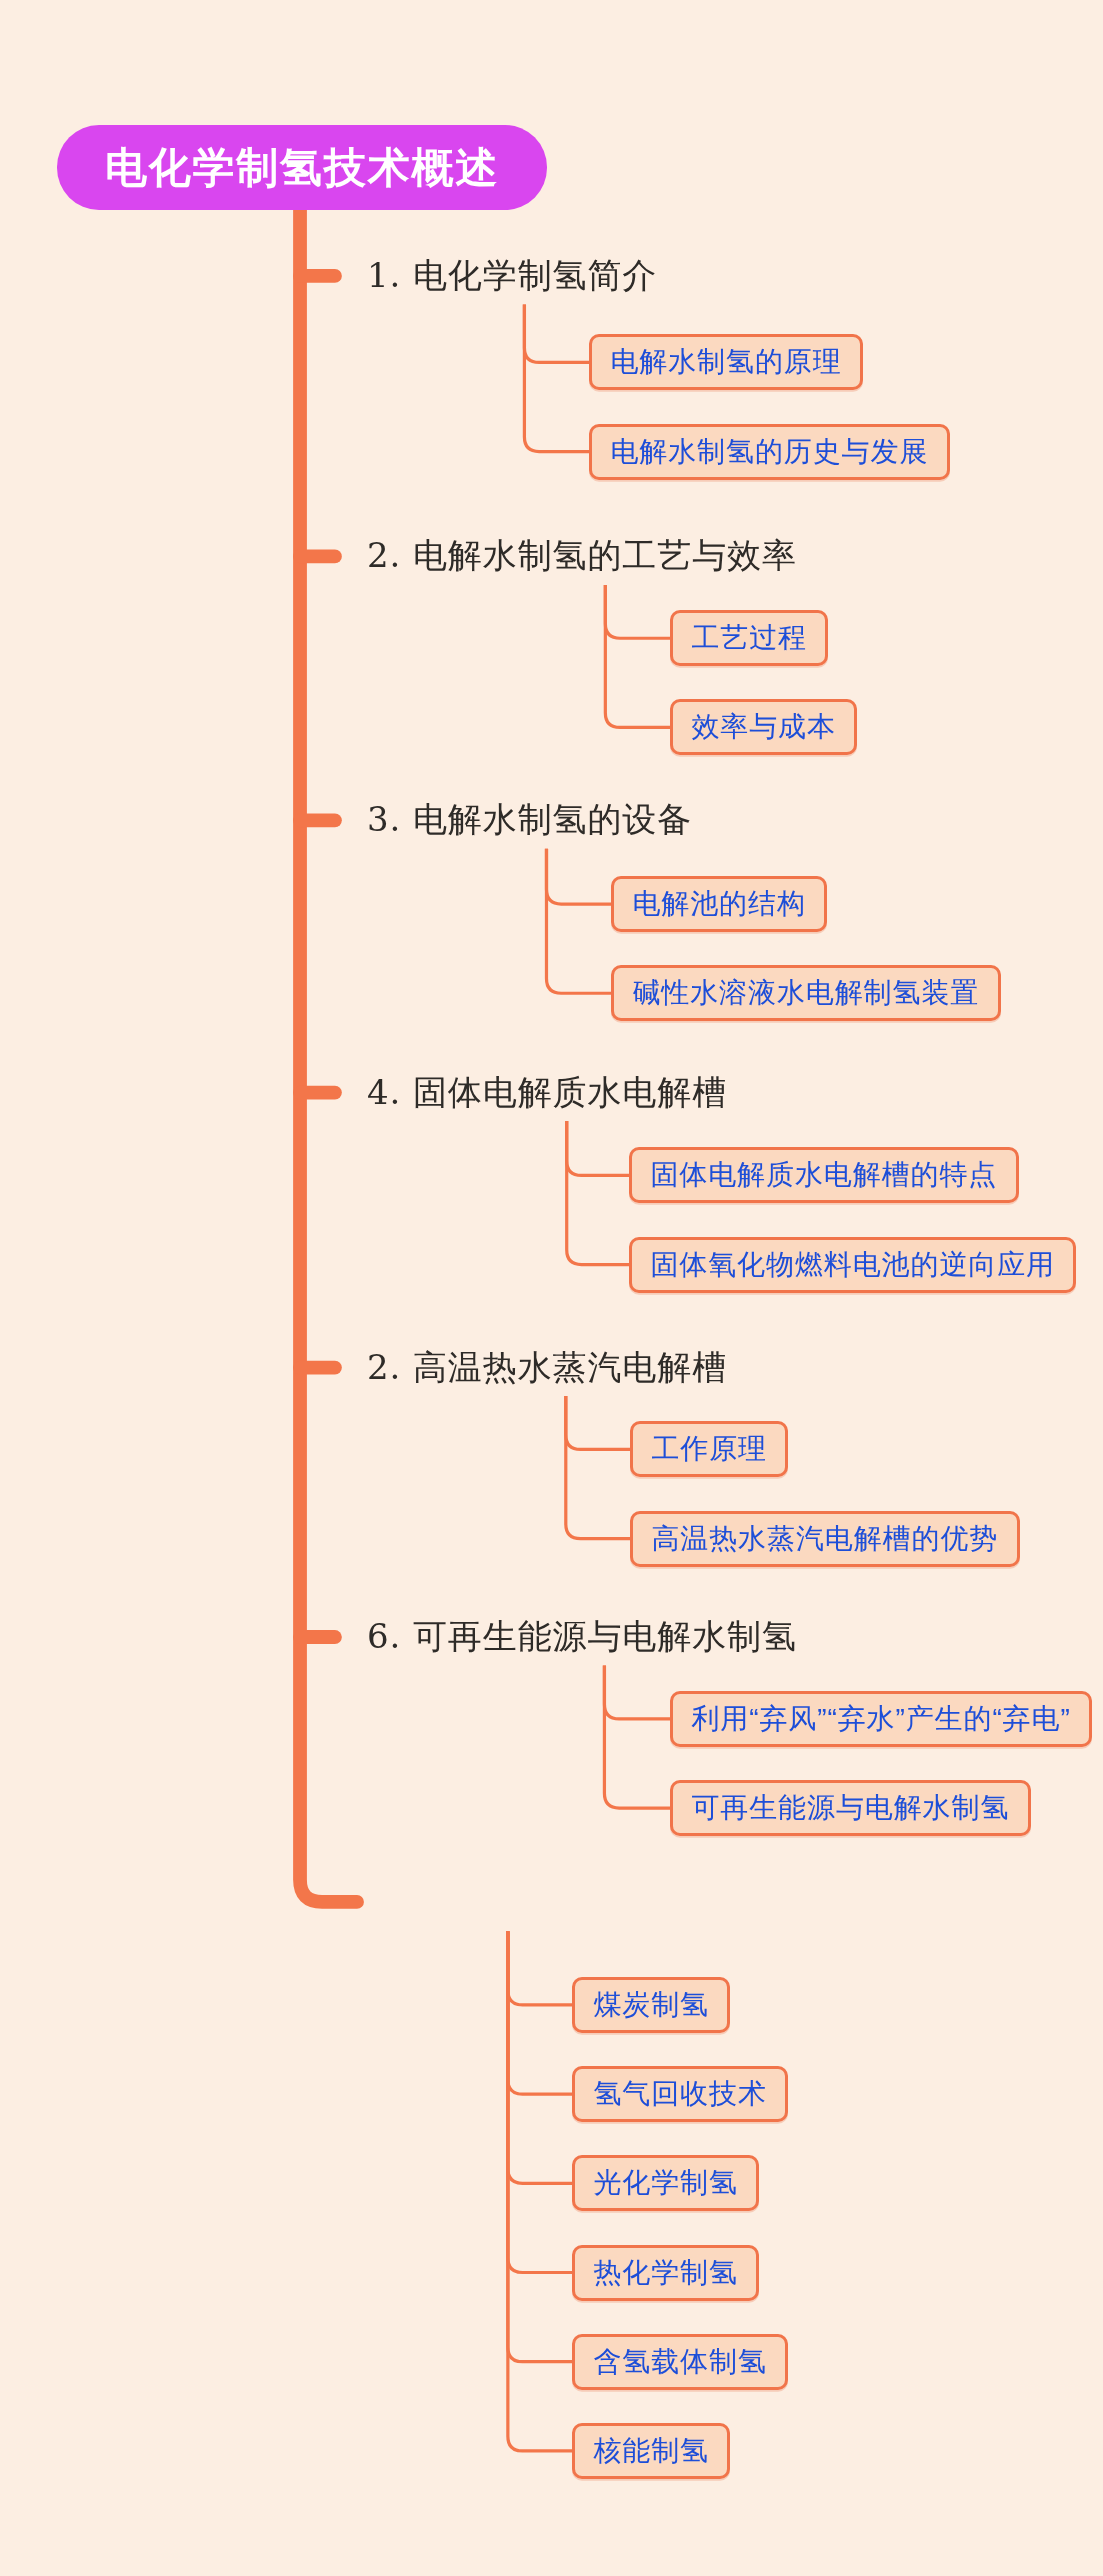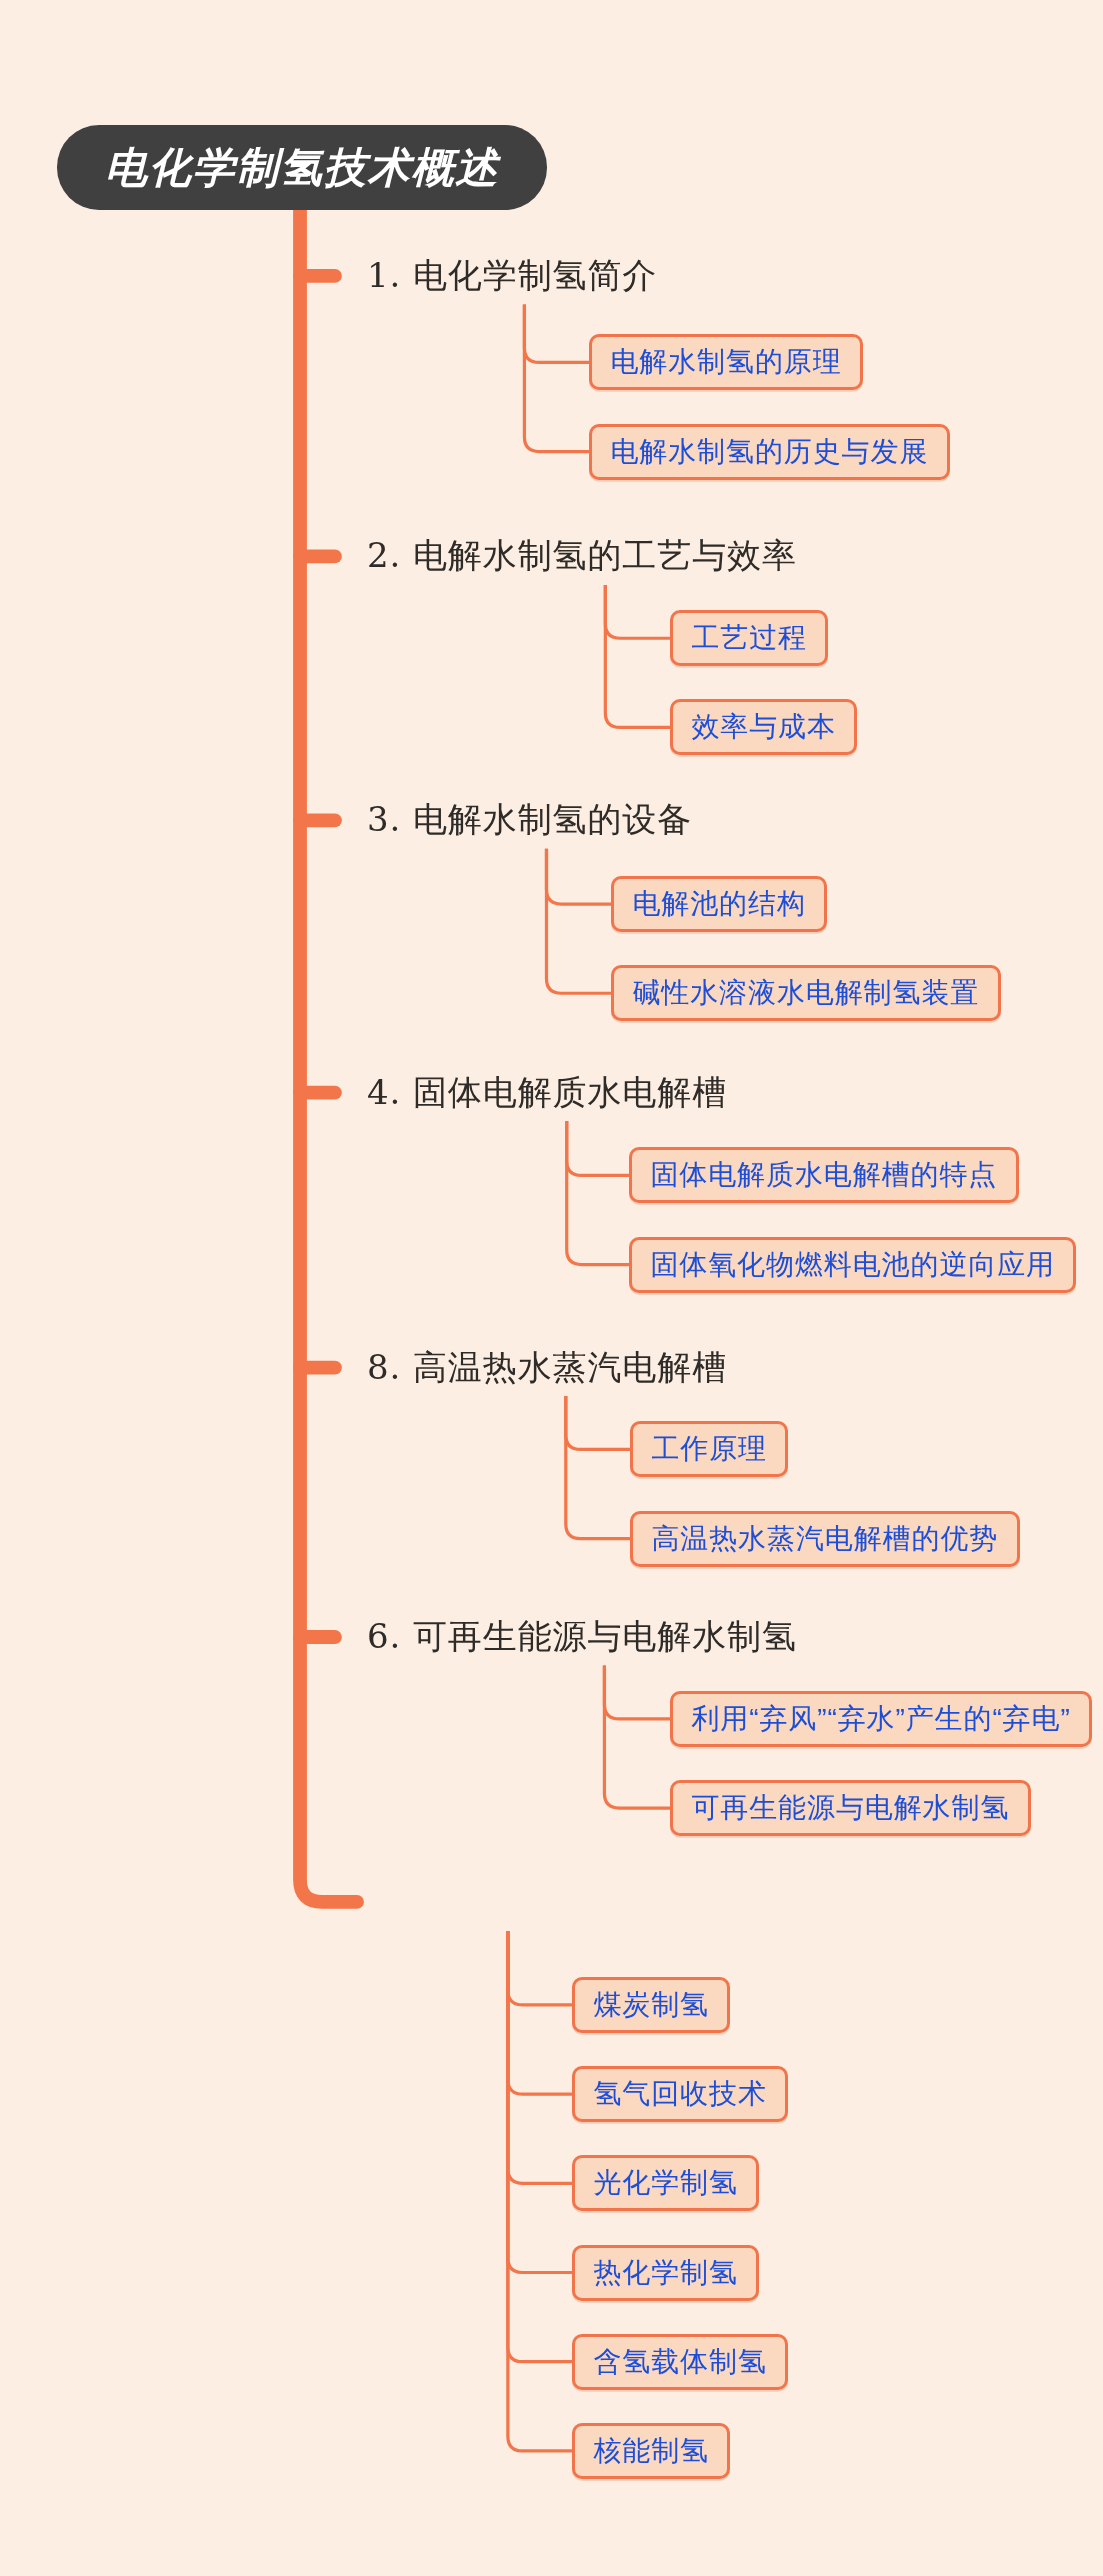--- a/index.html
+++ b/index.html
@@ -11,29 +11,28 @@
     font-family: "Liberation Sans", "DejaVu Sans", sans-serif;
     overflow: hidden;
   }
   #canvas { position: absolute; left: 0; top: 0; width: 1104px; height: 2576px; }
   svg.lines { position: absolute; left: 0; top: 0; z-index: 1; }
 
   .root-node {
     position: absolute;
     left: 57px; top: 125px;
     width: 490px; height: 85px;
-    background: #404040;
+    background: #d946ef;
     border-radius: 42px;
     color: #FFFFFF;
     font-size: 42px;
     font-weight: bold;
     letter-spacing: 1.8px;
     display: flex; align-items: center; justify-content: center;
     z-index: 3;
-    font-style: italic;
   }
 
   .branch-label {
     position: absolute;
     transform: translateY(-50%);
     color: #2E2B28;
     font-size: 34px;
     font-family: "DejaVu Serif", "Liberation Serif", serif;
     white-space: nowrap;
     letter-spacing: 0.9px;
@@ -103,21 +102,21 @@
       </g>
     </g>
   </svg>
 
   <div class="root-node">电化学制氢技术概述</div>
 
   <div class="branch-label" style="left:349px; top:276px">1. 电化学制氢简介</div>
   <div class="branch-label" style="left:349px; top:556px">2. 电解水制氢的工艺与效率</div>
   <div class="branch-label" style="left:349px; top:820px">3. 电解水制氢的设备</div>
   <div class="branch-label" style="left:349px; top:1093px">4. 固体电解质水电解槽</div>
-  <div class="branch-label" style="left:349px; top:1368px">8. 高温热水蒸汽电解槽</div>
+  <div class="branch-label" style="left:349px; top:1368px">2. 高温热水蒸汽电解槽</div>
   <div class="branch-label" style="left:349px; top:1637px">6. 可再生能源与电解水制氢</div>
 
   <div class="child-box" style="left:589px; top:362px">电解水制氢的原理</div>
   <div class="child-box" style="left:589px; top:452px">电解水制氢的历史与发展</div>
 
   <div class="child-box" style="left:670px; top:638px">工艺过程</div>
   <div class="child-box" style="left:670px; top:727px">效率与成本</div>
 
   <div class="child-box" style="left:611px; top:904px">电解池的结构</div>
   <div class="child-box" style="left:611px; top:993px">碱性水溶液水电解制氢装置</div>

